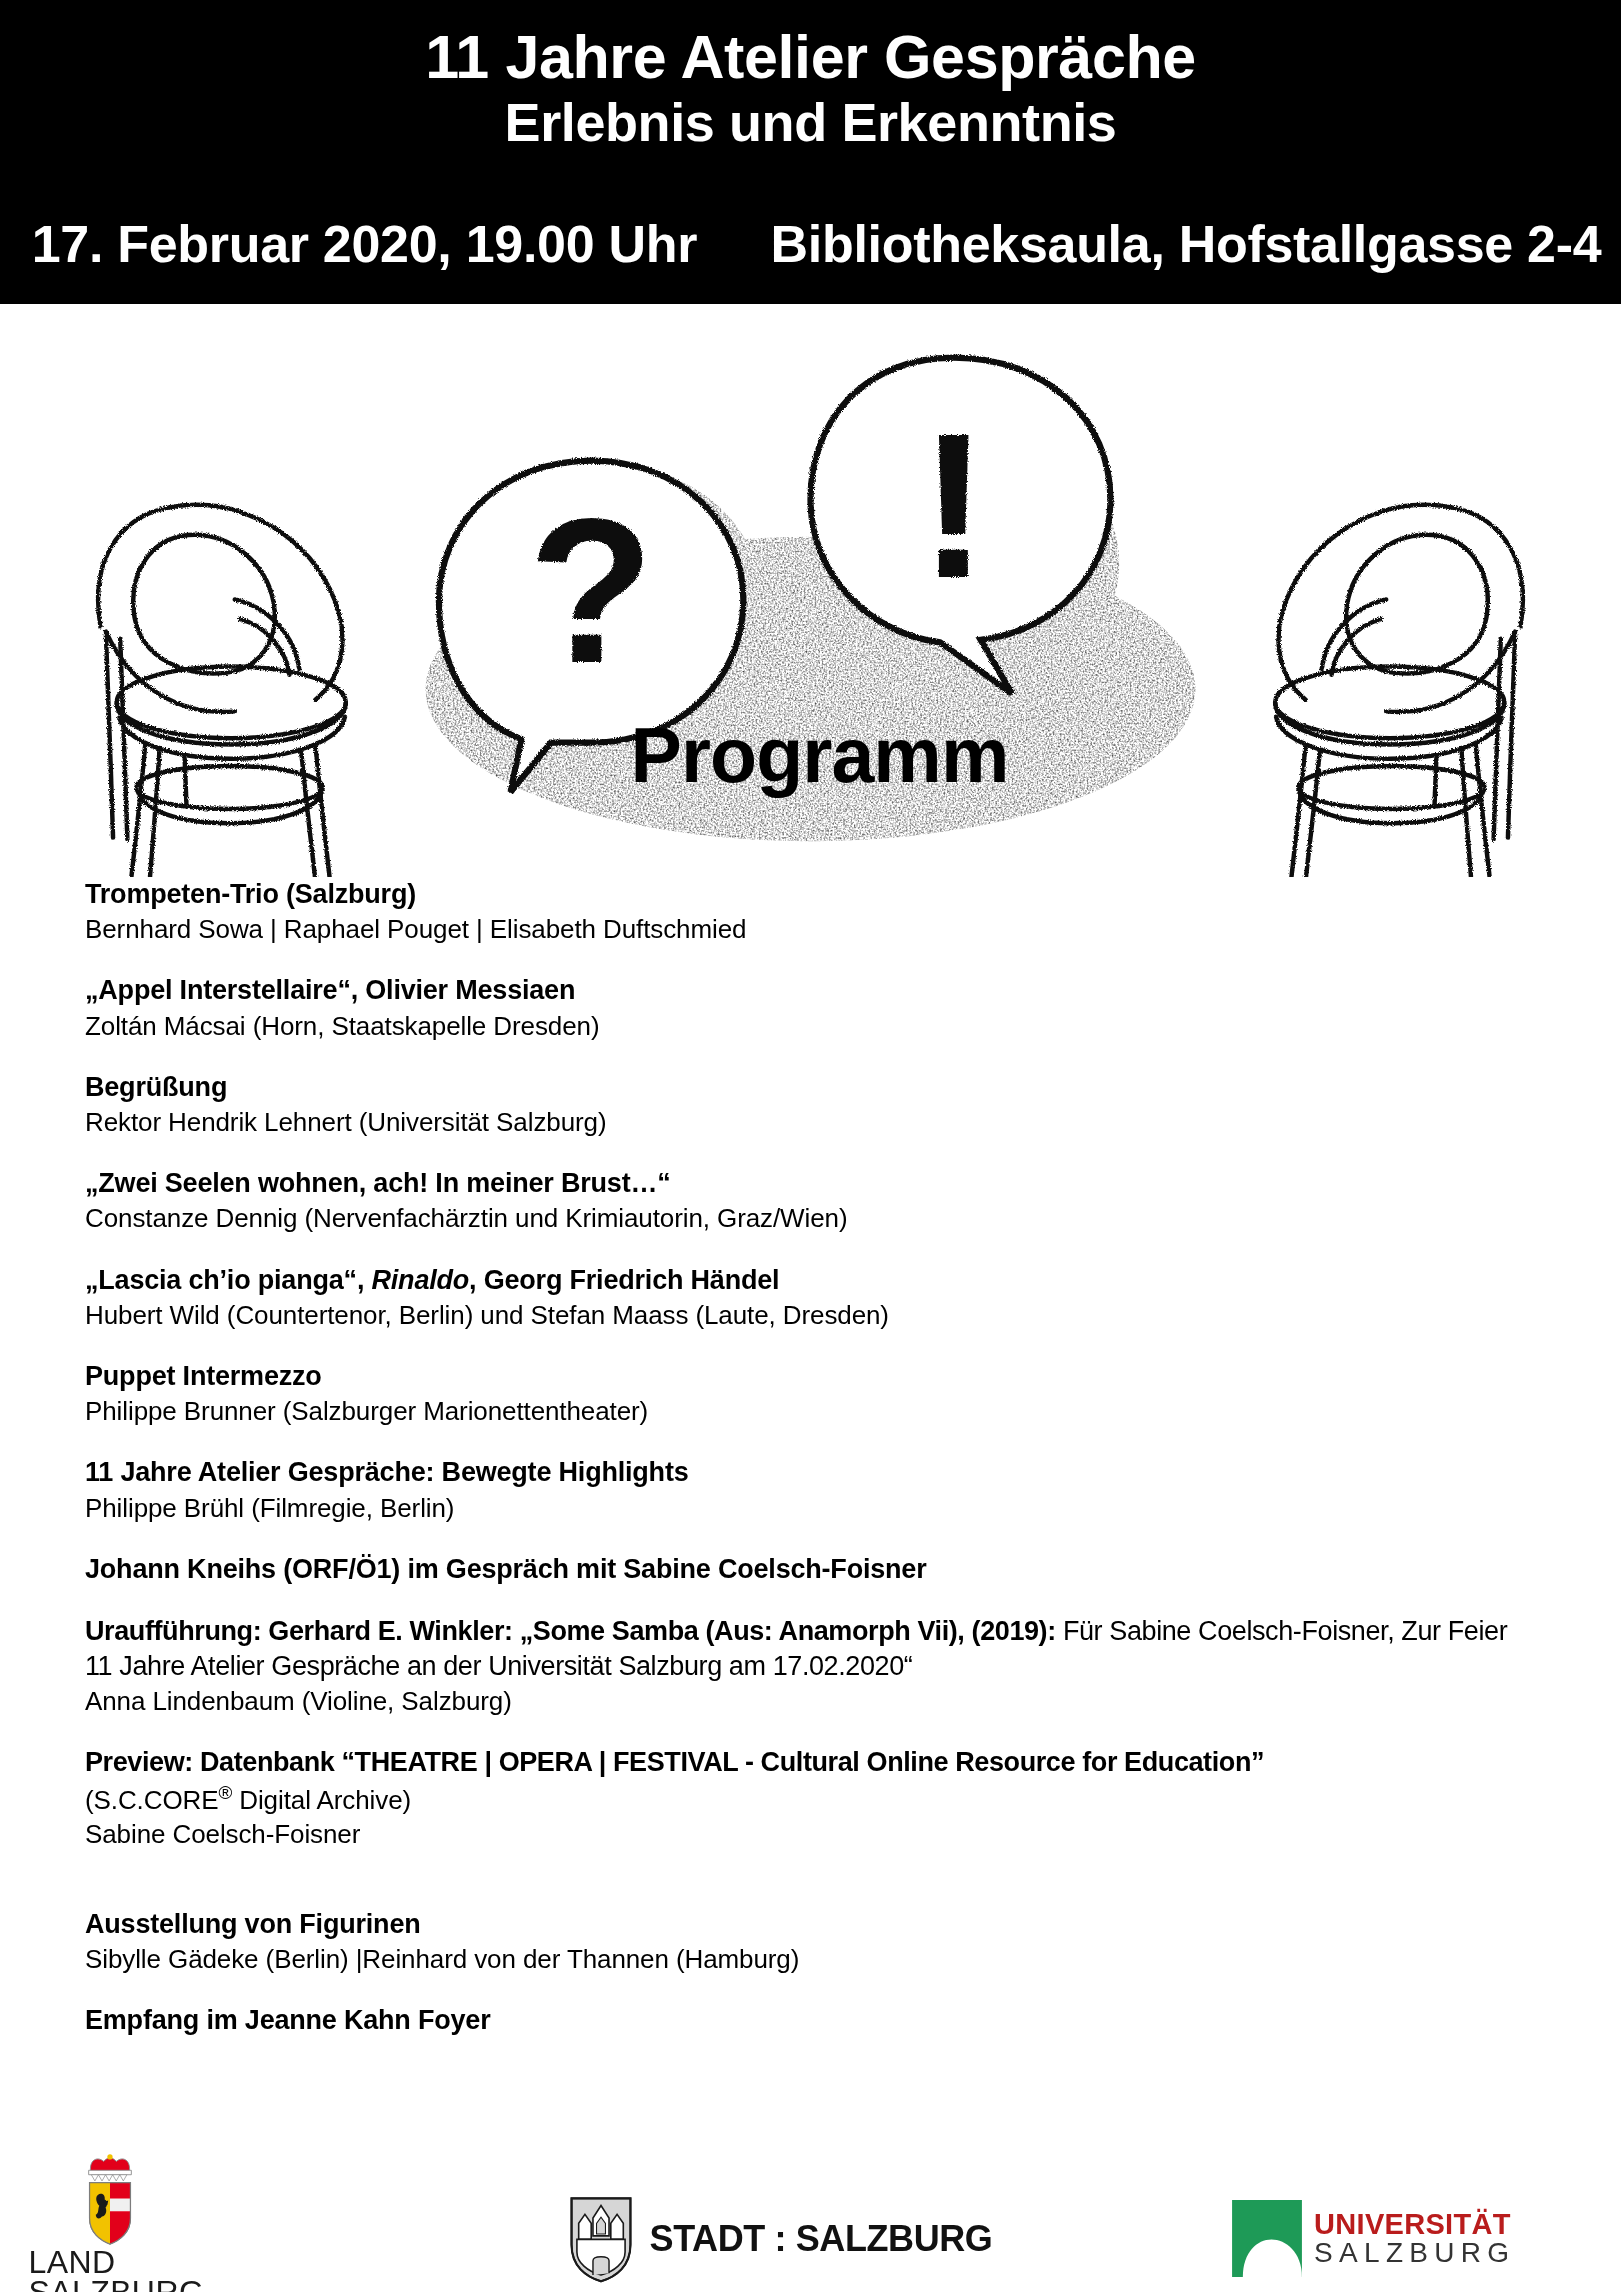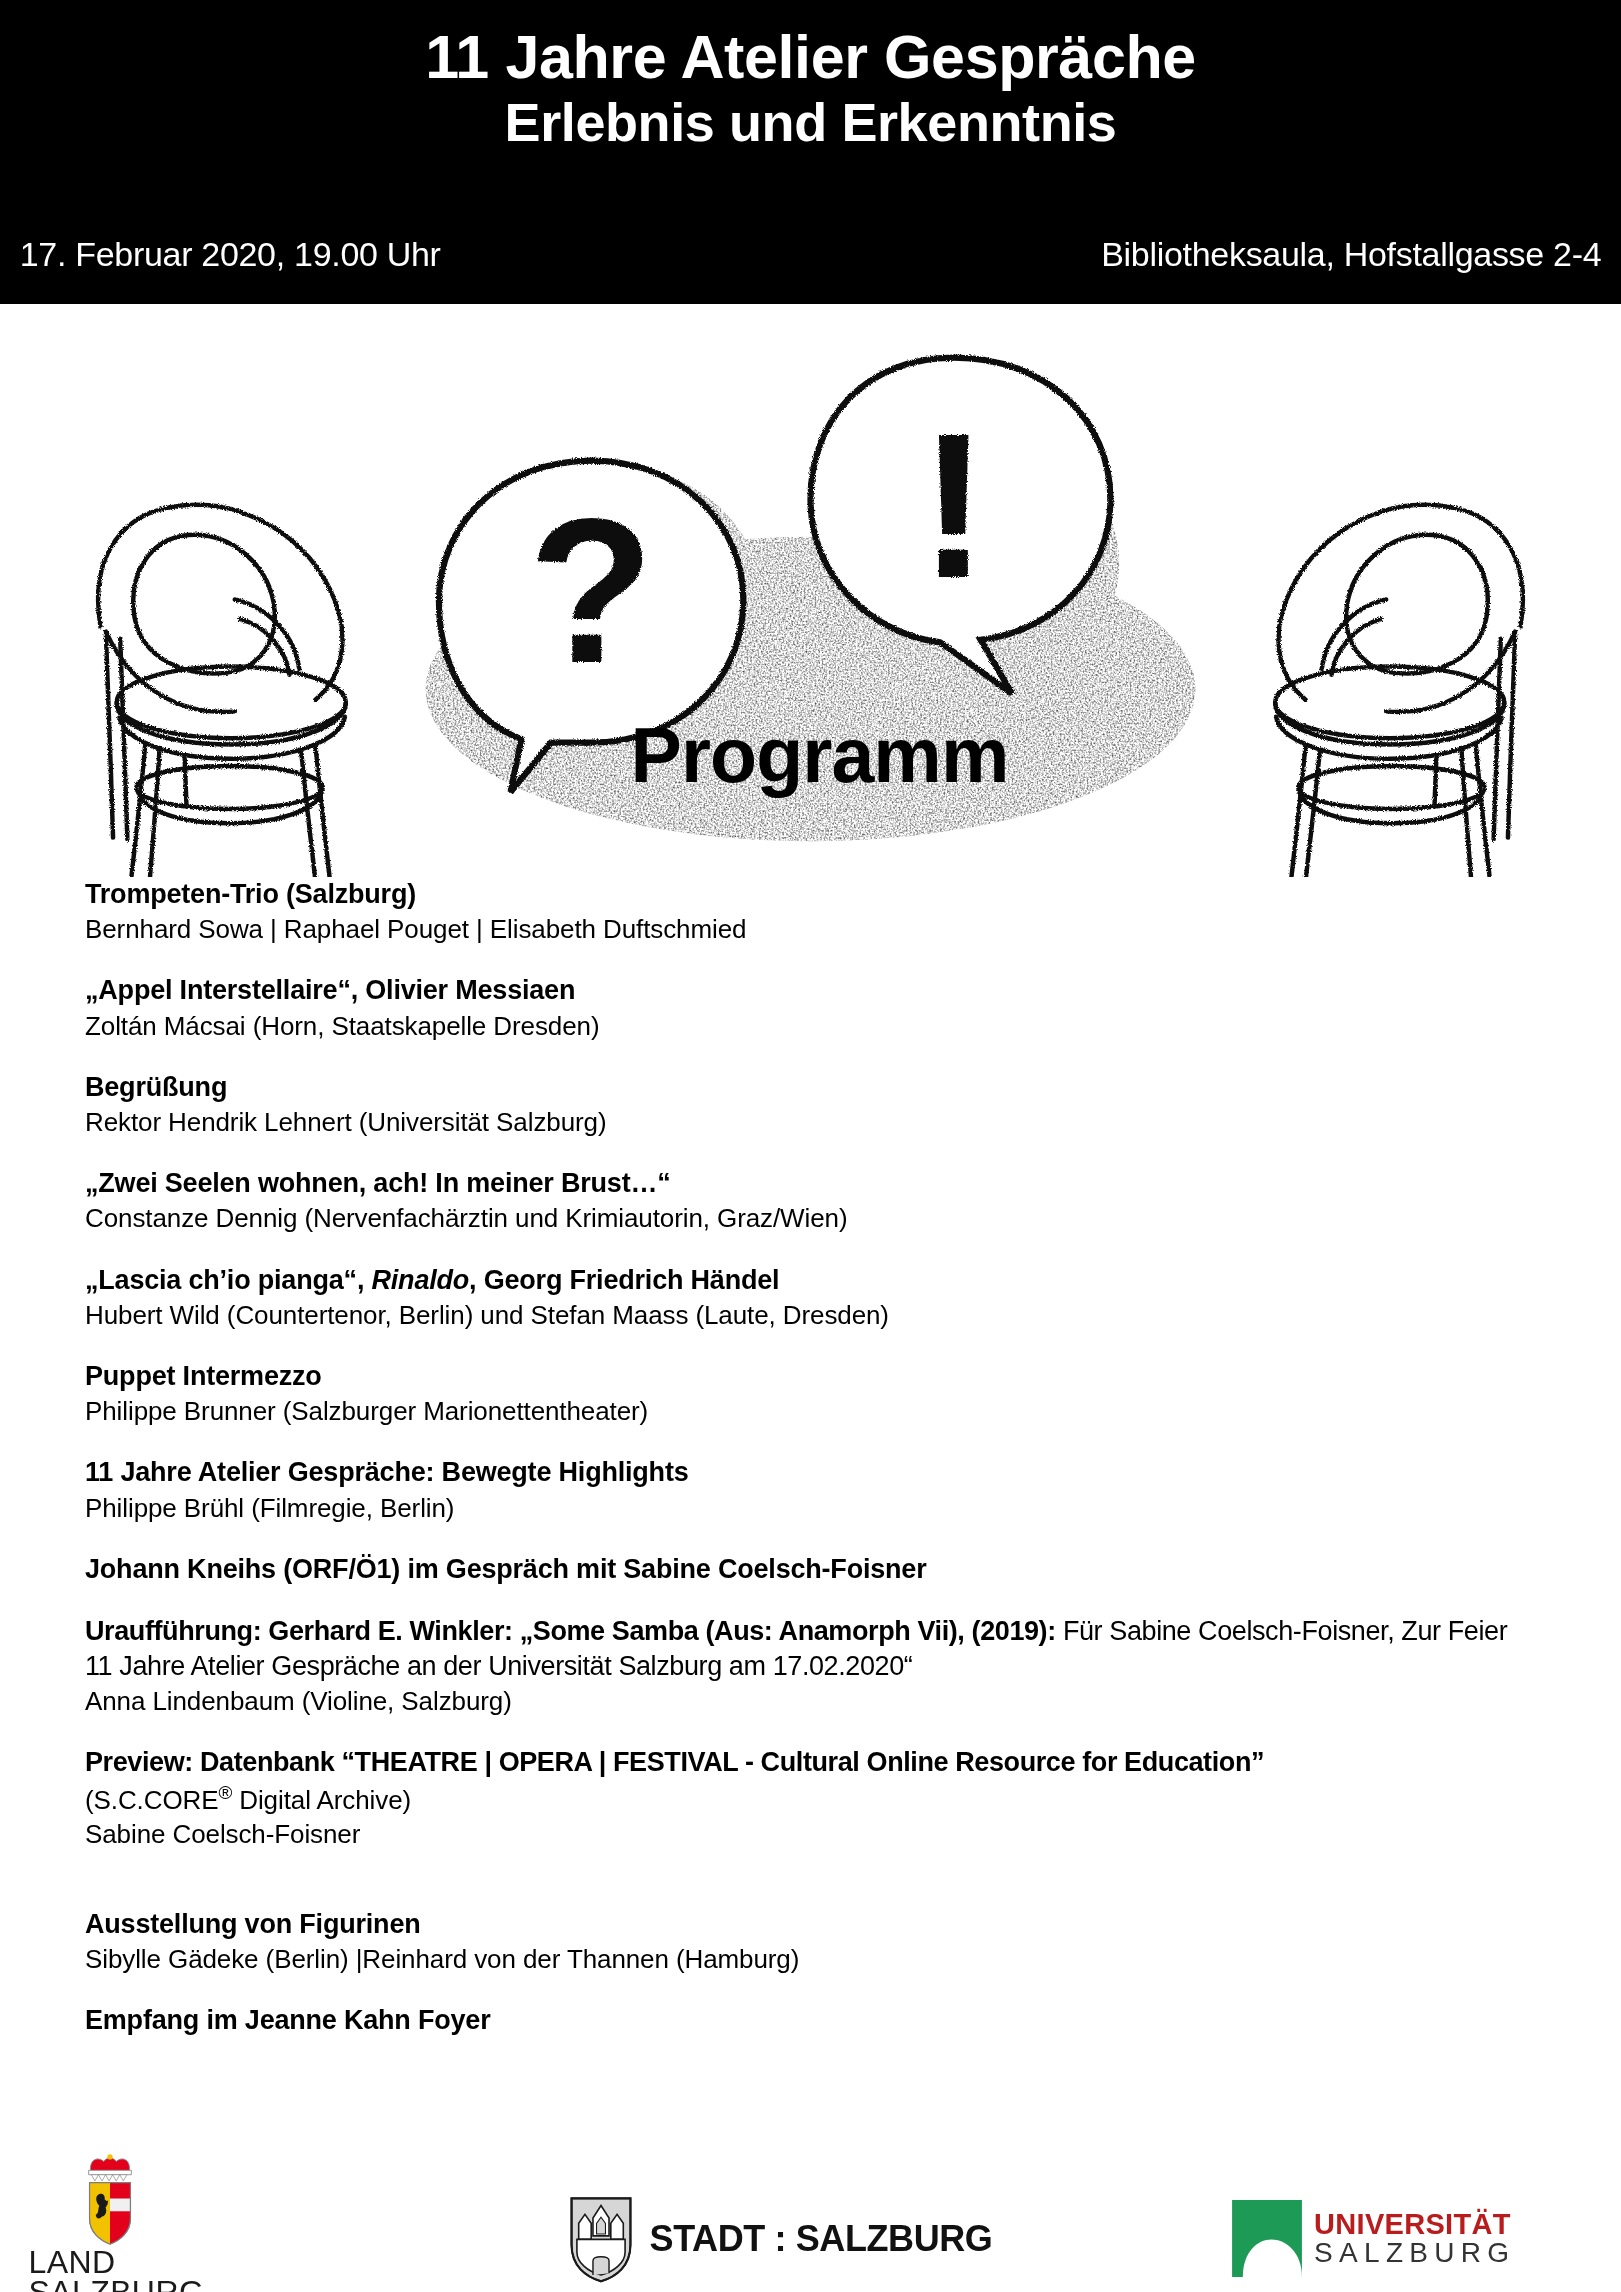--- a/index.html
+++ b/index.html
@@ -49,24 +49,25 @@
     right: 0;
     bottom: 30px;
     display: flex;
     justify-content: space-between;
     align-items: baseline;
     padding: 0 19.7px;
     box-sizing: border-box;
   }
   .header-meta .datetime,
   .header-meta .venue {
-    font-size: 34px;
-    font-weight: normal;
+    font-size: 52px;
+    font-weight: bold;
     letter-spacing: -0.3px;
     white-space: nowrap;
+    margin-left: 12px;
   }
 
   
   .illustration {
     position: relative;
     width: 1621px;
     height: 573px;
     background: #ffffff;
     overflow: hidden;
   }

